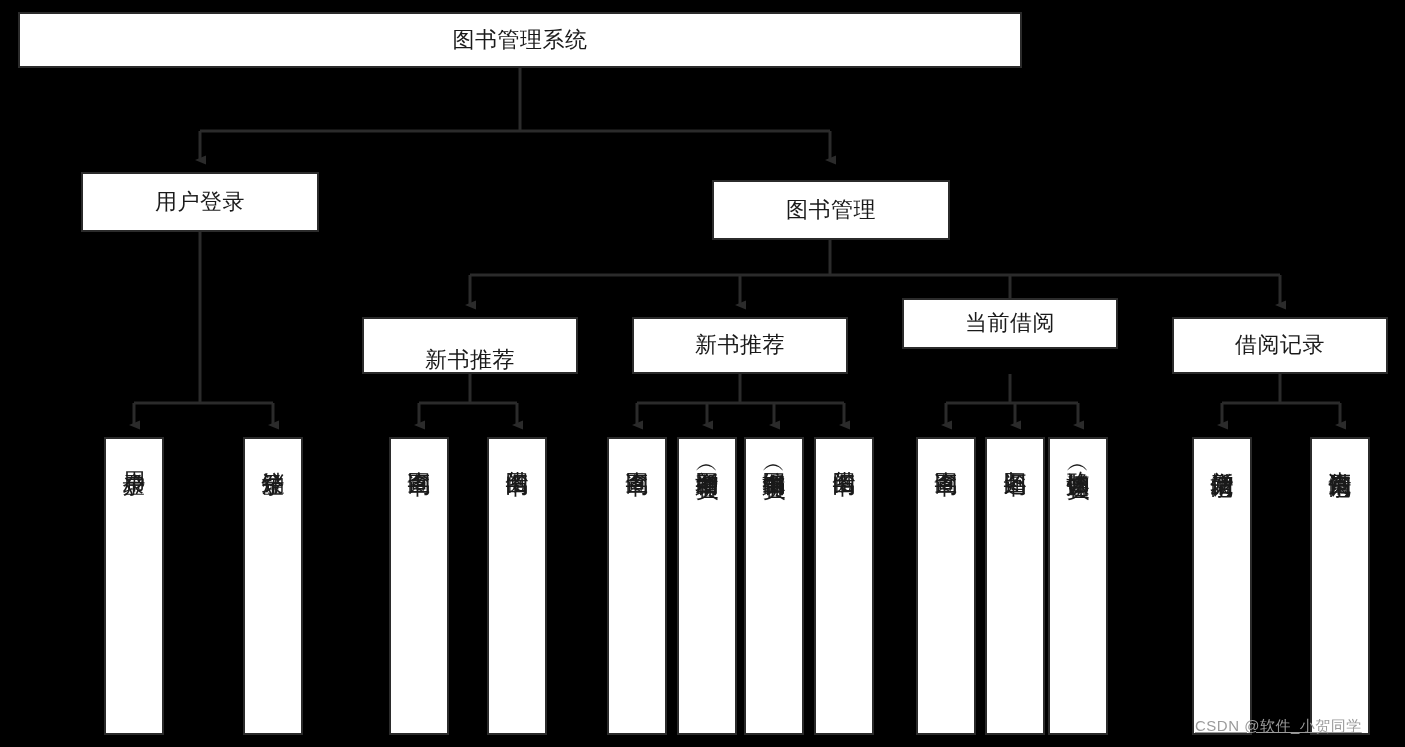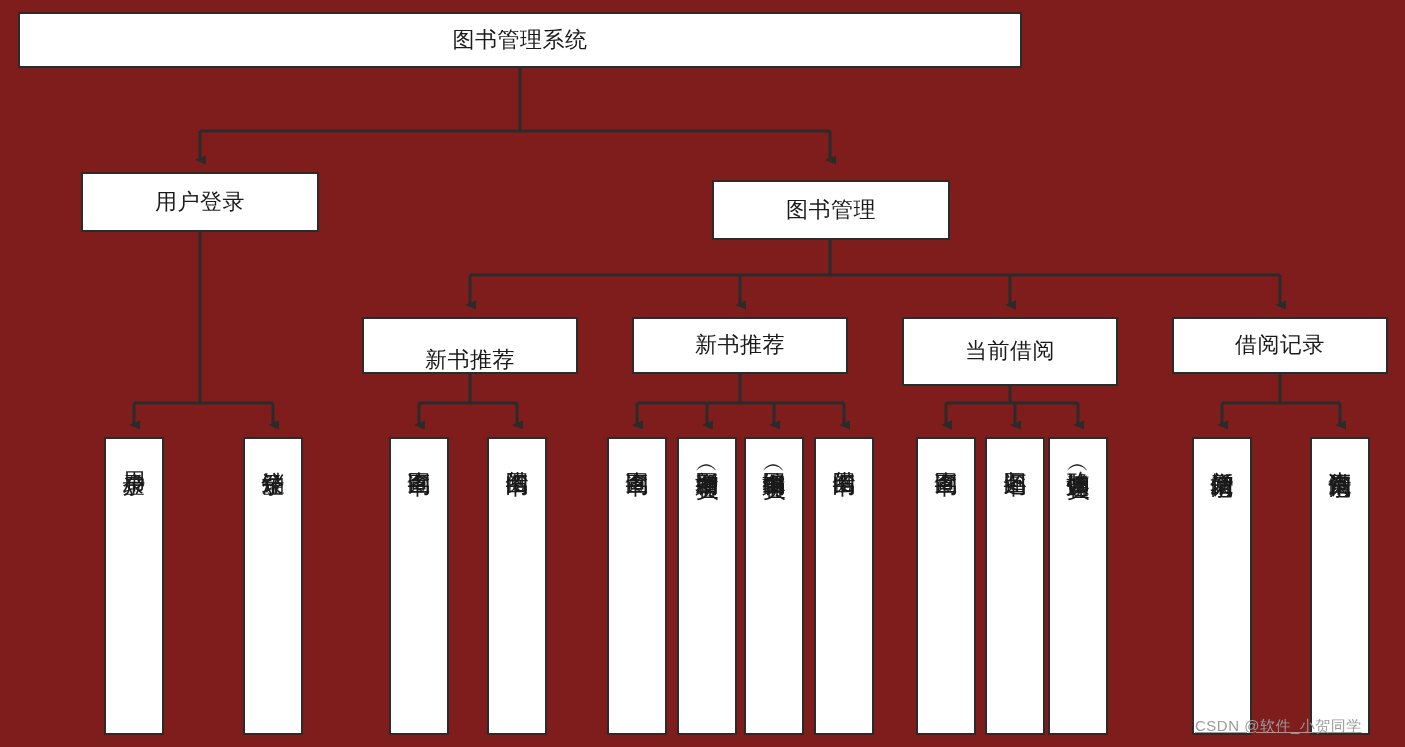--- a/index.html
+++ b/index.html
@@ -4,21 +4,21 @@
 <style>
   html, body {
     margin: 0;
     padding: 0;
     background: #ffffff;
   }
   #canvas {
     position: relative;
     width: 1405px;
     height: 747px;
-    background: #7f1d1d;
+    background: #000000;
     font-family: "Liberation Sans", "DejaVu Sans", sans-serif;
     overflow: hidden;
   }
   svg.edges {
     position: absolute;
     left: 0; top: 0;
     width: 1405px;
     height: 747px;
   }
   .node {
@@ -123,21 +123,21 @@
       </div>
       <div class="node" style="left: 712px; top: 172px; width: 238px; height: 60px; margin-top: 8px;">
         <span class="label-h">图书管理</span>
       </div>
       <div class="node" style="left: 362px; top: 317px; width: 216px; height: 57px; align-items: flex-end;">
         <span class="label-h">新书推荐</span>
       </div>
       <div class="node" style="left: 632px; top: 317px; width: 216px; height: 57px;">
         <span class="label-h">新书推荐</span>
       </div>
-      <div class="node" style="left: 902px; top: 317px; width: 216px; height: 69px;">
+      <div class="node" style="left: 902px; top: 298px; width: 216px; height: 51px;">
         <span class="label-h">当前借阅</span>
       </div>
       <div class="node" style="left: 1172px; top: 317px; width: 216px; height: 57px; justify-content: center;">
         <span class="label-h">借阅记录</span>
       </div>
       <div class="node vert" style="left: 104px; top: 437px; width: 60px; height: 298px;">
         <span class="label-v">用户登录</span>
       </div>
       <div class="node vert" style="left: 243px; top: 437px; width: 60px; height: 298px;">
         <span class="label-v">注销登录</span>

